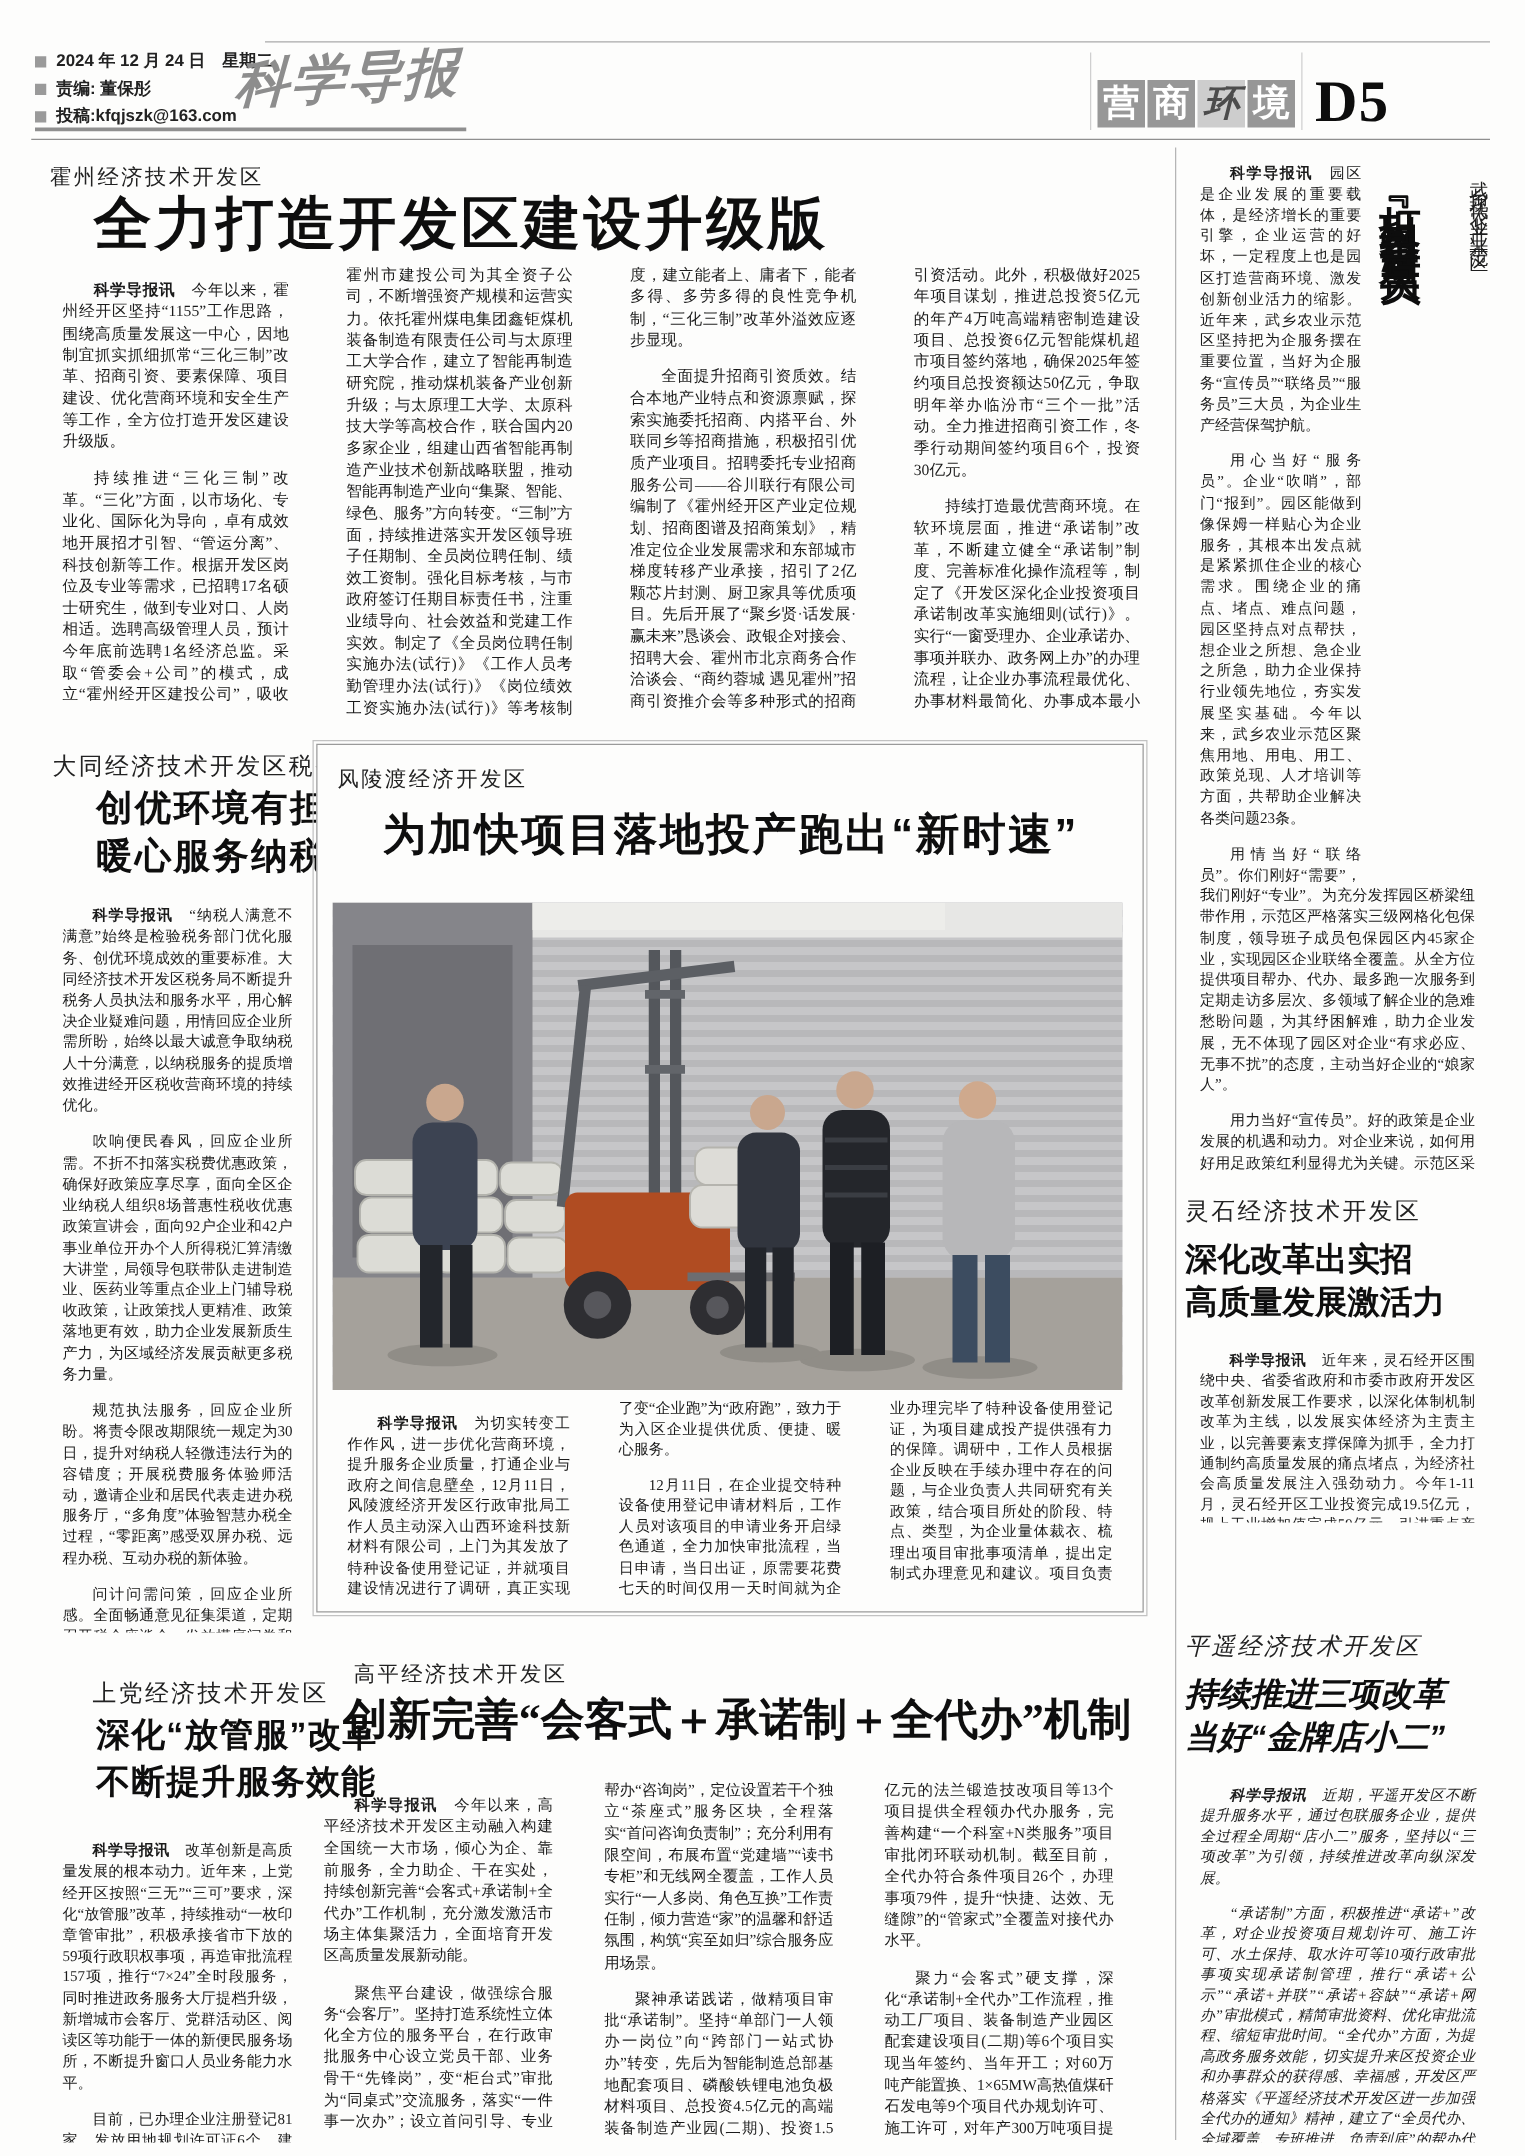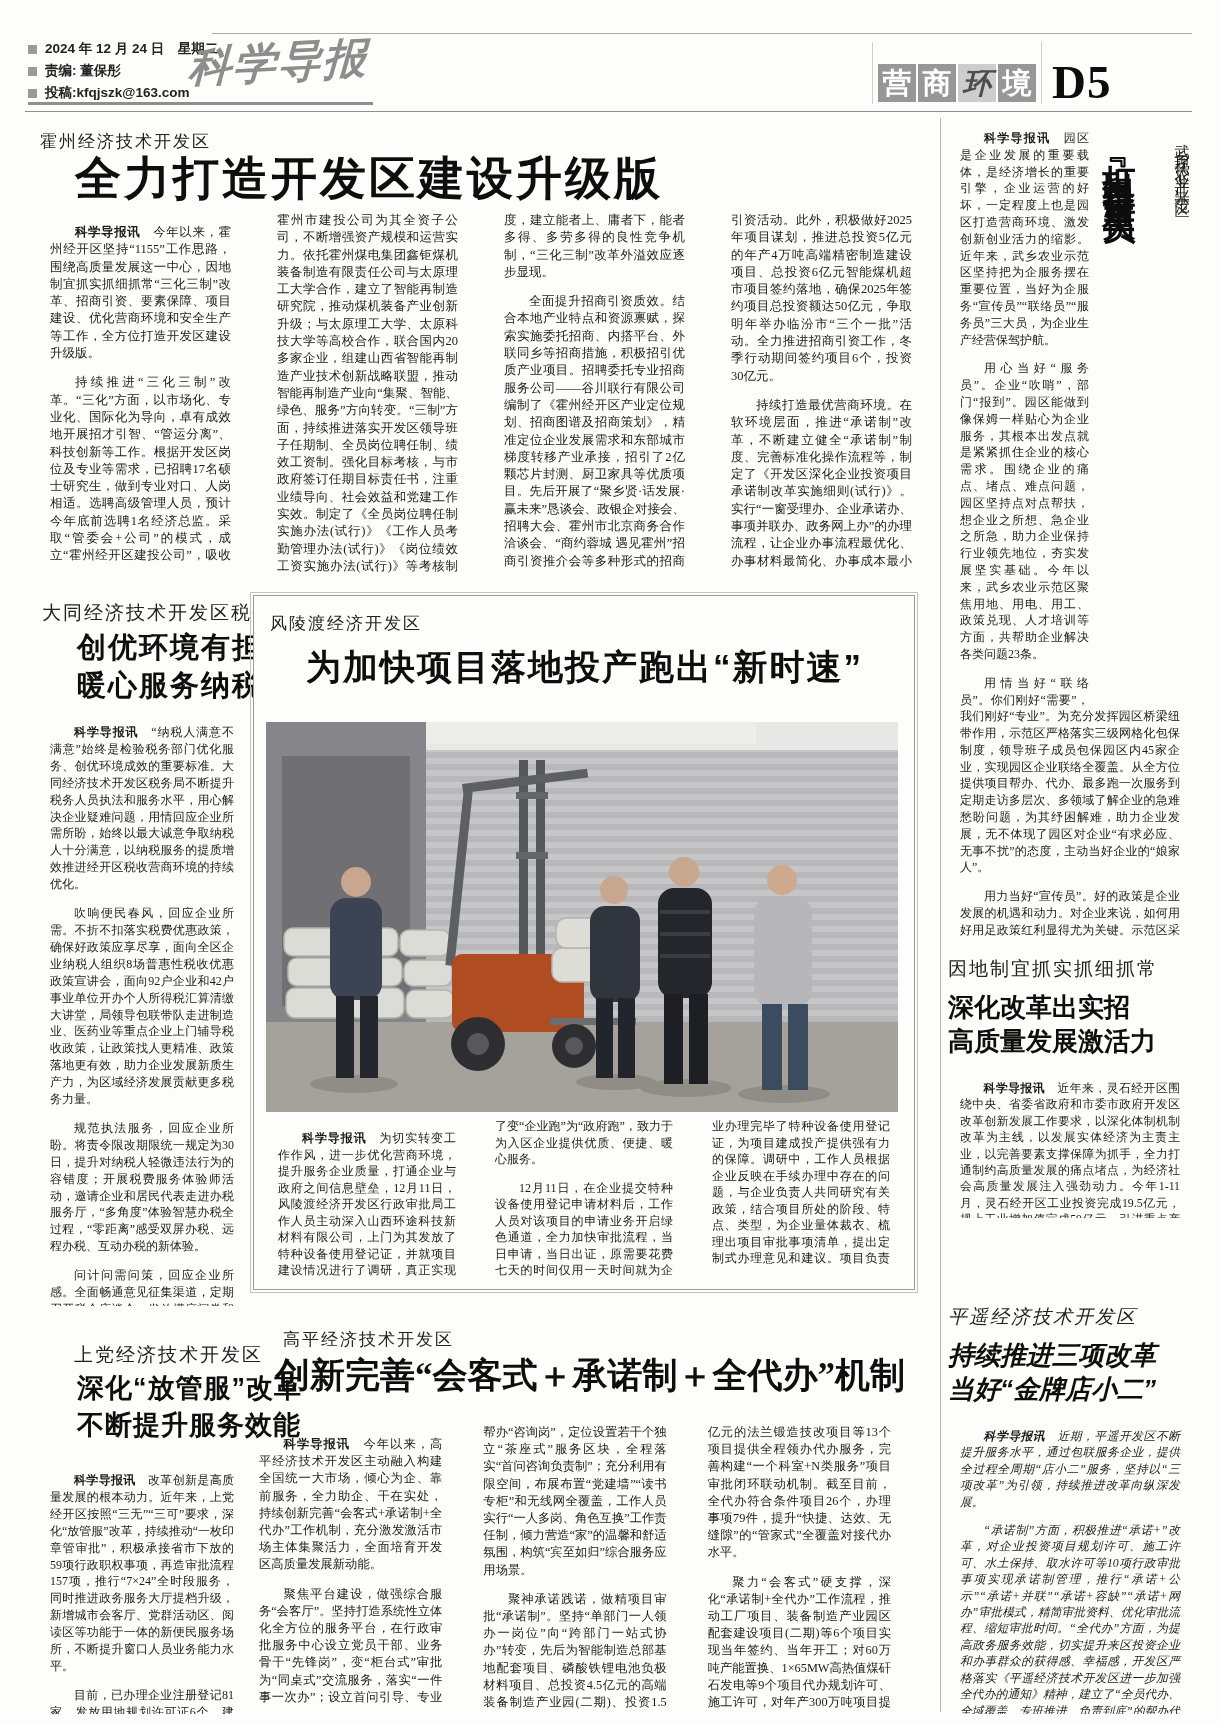--- a/index.html
+++ b/index.html
@@ -220,21 +220,21 @@
         <div class="wx-title hl-serif">打出『组合拳』当好『三大员』</div>
       </div>
     <p class="para"><b>科学导报讯</b>　园区是企业发展的重要载体，是经济增长的重要引擎，企业运营的好坏，一定程度上也是园区打造营商环境、激发创新创业活力的缩影。近年来，武乡农业示范区坚持把为企服务摆在重要位置，当好为企服务“宣传员”“联络员”“服务员”三大员，为企业生产经营保驾护航。</p>
         <p class="para">用心当好“服务员”。企业“吹哨”，部门“报到”。园区能做到像保姆一样贴心为企业服务，其根本出发点就是紧紧抓住企业的核心需求。围绕企业的痛点、堵点、难点问题，园区坚持点对点帮扶，想企业之所想、急企业之所急，助力企业保持行业领先地位，夯实发展坚实基础。今年以来，武乡农业示范区聚焦用地、用电、用工、政策兑现、人才培训等方面，共帮助企业解决各类问题23条。</p>
         <p class="para">用情当好“联络员”。你们刚好“需要”，我们刚好“专业”。为充分发挥园区桥梁纽带作用，示范区严格落实三级网格化包保制度，领导班子成员包保园区内45家企业，实现园区企业联络全覆盖。从全方位提供项目帮办、代办、最多跑一次服务到定期走访多层次、多领域了解企业的急难愁盼问题，为其纾困解难，助力企业发展，无不体现了园区对企业“有求必应、无事不扰”的态度，主动当好企业的“娘家人”。</p>
         <p class="para">用力当好“宣传员”。好的政策是企业发展的机遇和动力。对企业来说，如何用好用足政策红利显得尤为关键。示范区采取政策送上门、开设政策辅导班等方式，帮助企业用足用好用全政策，发挥政策的最大效用，推动各项政策落地、落实、落细。</p>
         <p class="para">为企服务没有“休止符”，只有“渐强音”。下一步，武乡农业示范区将持续在提升服务保障上下功夫，主动作为、积极行动，当好企业的“宣传员”“联络员”“服务员”，做强为企服务“软实力”，激活高质量发展“硬实力”，打出“组合拳”，共画“同心圆”。</p>
       </div>
 
     <div class="rs-block" style="top:838px;">
-      <div class="kicker sm">因地制宜抓实抓细抓常</div>
+      <div class="kicker sm">灵石经济技术开发区</div>
       <div class="rs-title hl-sans">
         <div>深化改革出实招</div>
         <div>高质量发展激活力</div>
       </div>
       <div class="rs-body body-txt" style="height:150px;">
           <p class="para"><b>科学导报讯</b>　近年来，灵石经开区围绕中央、省委省政府和市委市政府开发区改革创新发展工作要求，以深化体制机制改革为主线，以发展实体经济为主责主业，以完善要素支撑保障为抓手，全力打通制约高质量发展的痛点堵点，为经济社会高质量发展注入强劲动力。今年1-11月，灵石经开区工业投资完成19.5亿元，规上工业增加值完成59亿元，引进重点产业项目5个，投资总额10.39亿元。<span class="sig">李阳</span></p>
         </div>
     </div>
 
     <div class="rs-block" style="top:1186px;font-style:italic;">

